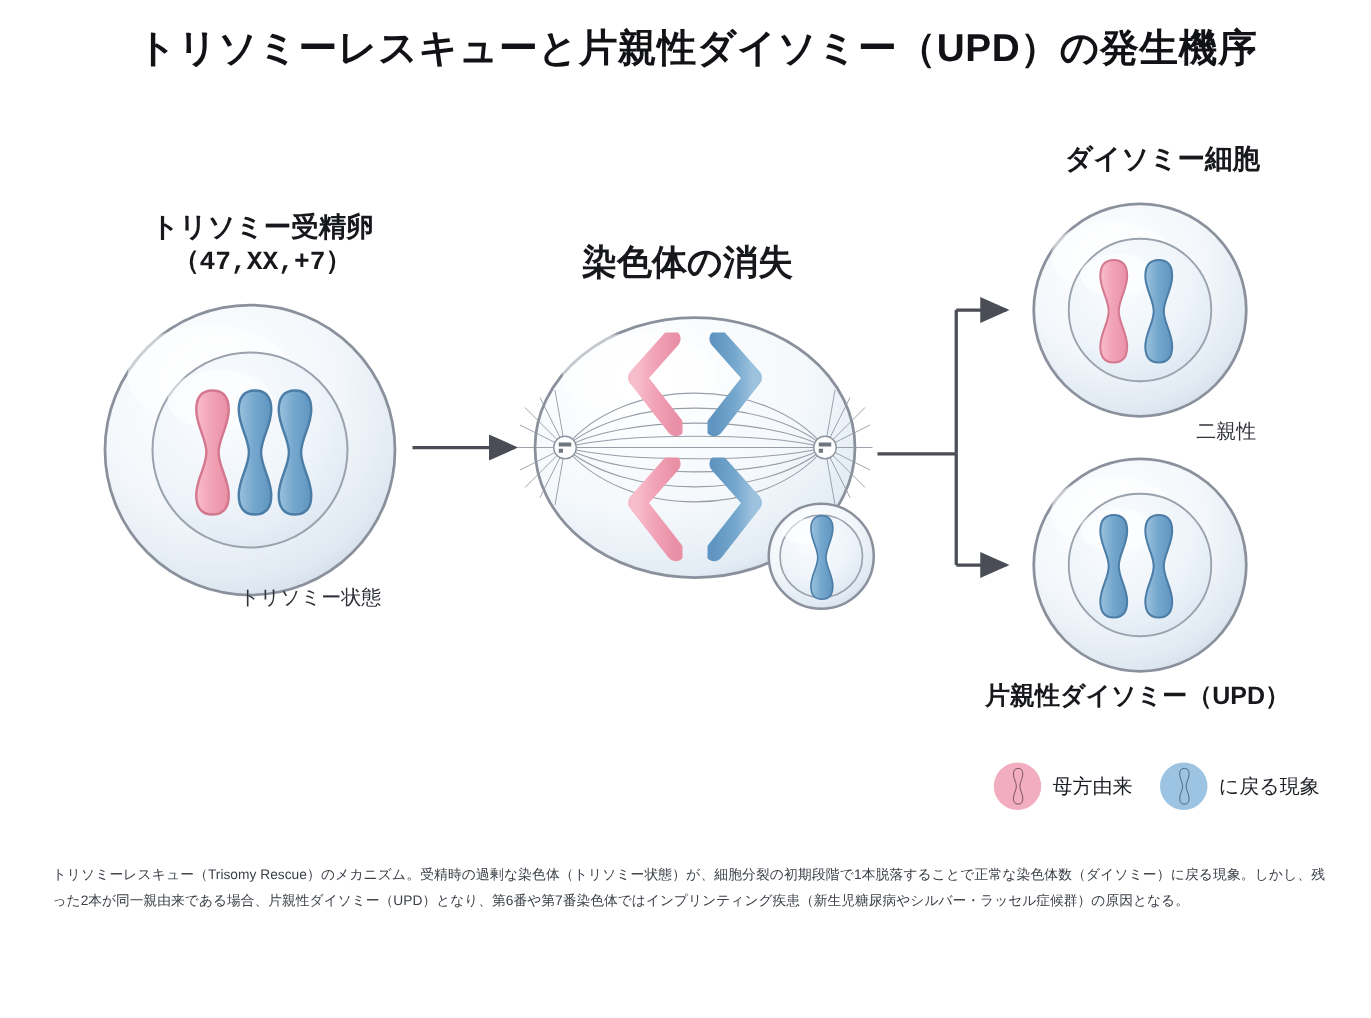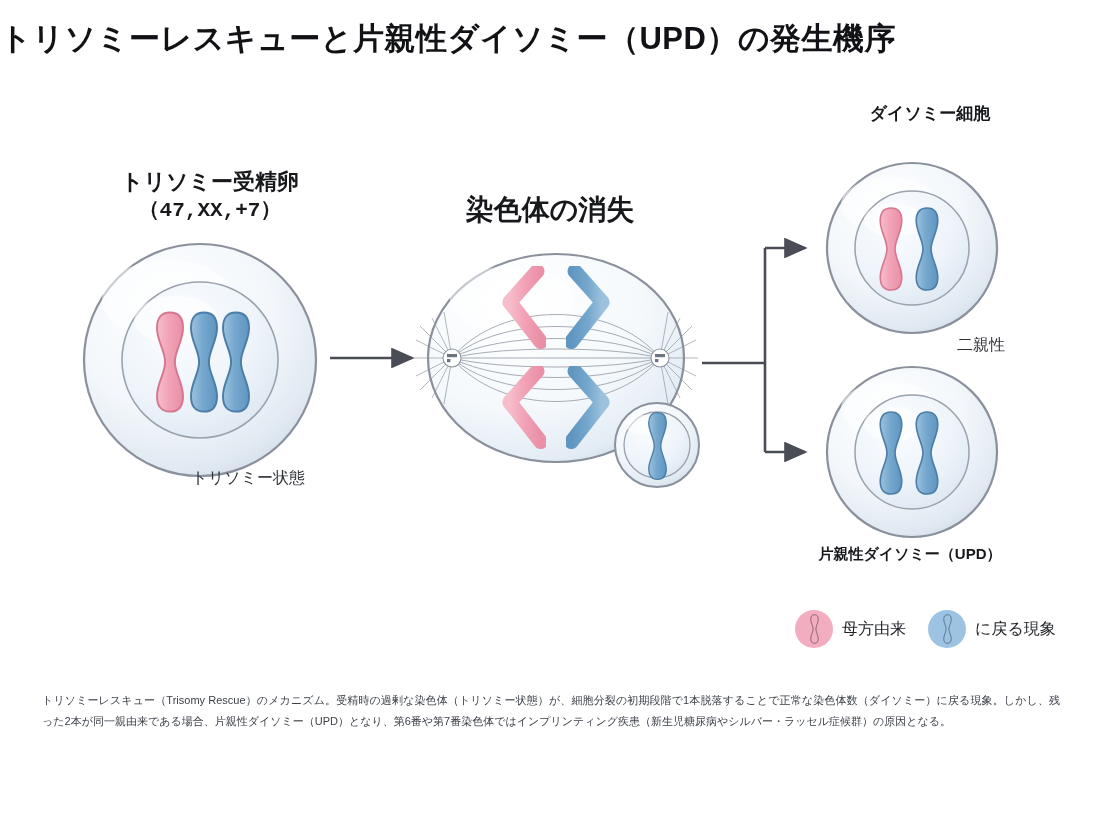--- a/index.html
+++ b/index.html
@@ -9,21 +9,21 @@
   }
   body {
     width: 1097px; height: 814px;
     position: relative;
     font-family: "Liberation Sans", "DejaVu Sans", sans-serif;
     overflow: hidden;
   }
   #figure-title {
     position: absolute;
     left: 0; top: 18px; width: 1006px;
-    text-align: left;
+    text-align: right;
     font-size: 31px;
     font-weight: 700;
     letter-spacing: 0.5px;
     color: #111215;
     white-space: nowrap;
   }
   #diagram-canvas {
     position: absolute;
     left: 0; top: 78px;
     width: 1097px; height: 600px;
@@ -39,26 +39,26 @@
   #label-trisomy-zygote {
     left: 60px; top: 90px; width: 300px;
     font-size: 22px;
   }
   #label-trisomy-zygote .karyotype { display: block; font-size: 21px; font-family: Liberation Mono, monospace; }
   #label-chromosome-loss {
     left: 420px; top: 114px; width: 260px;
     font-size: 28px;
   }
   #label-disomy-cell {
-    left: 790px; top: 25px; width: 280px;
-    font-size: 17px;
+    left: 790px; top: 35px; width: 280px;
+    font-size: 22px;
   }
   #label-upd-cell {
     left: 730px; top: 466px; width: 360px;
-    font-size: 15px;
+    font-size: 20px;
   }
   .sub-label {
     position: absolute;
     text-align: right;
     white-space: nowrap;
     color: #30333a;
     font-size: 16px;
   }
   #label-trisomy-state { left: 95px; top: 390px; width: 210px; }
   #label-biparental   { left: 855px; top: 257px; width: 150px; }

